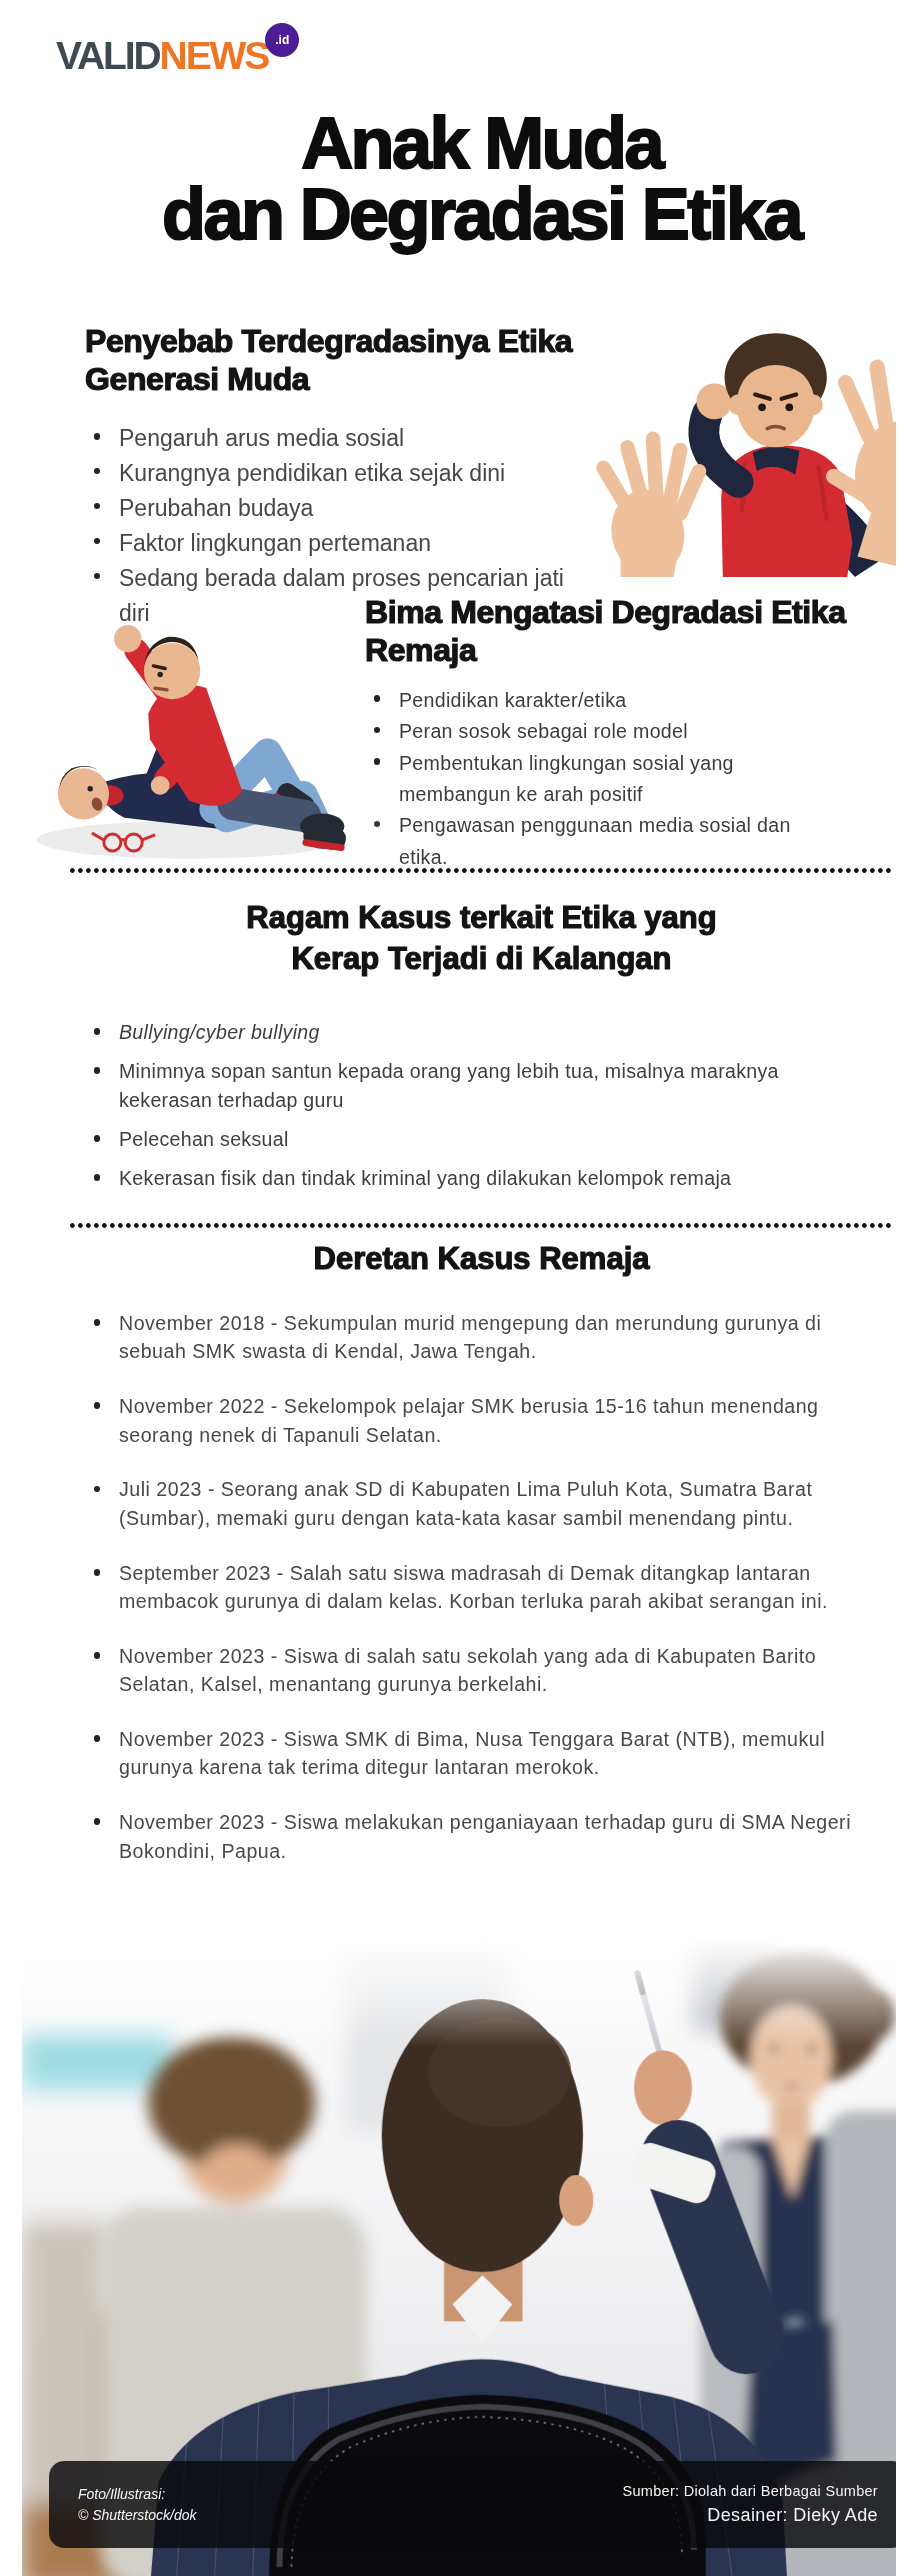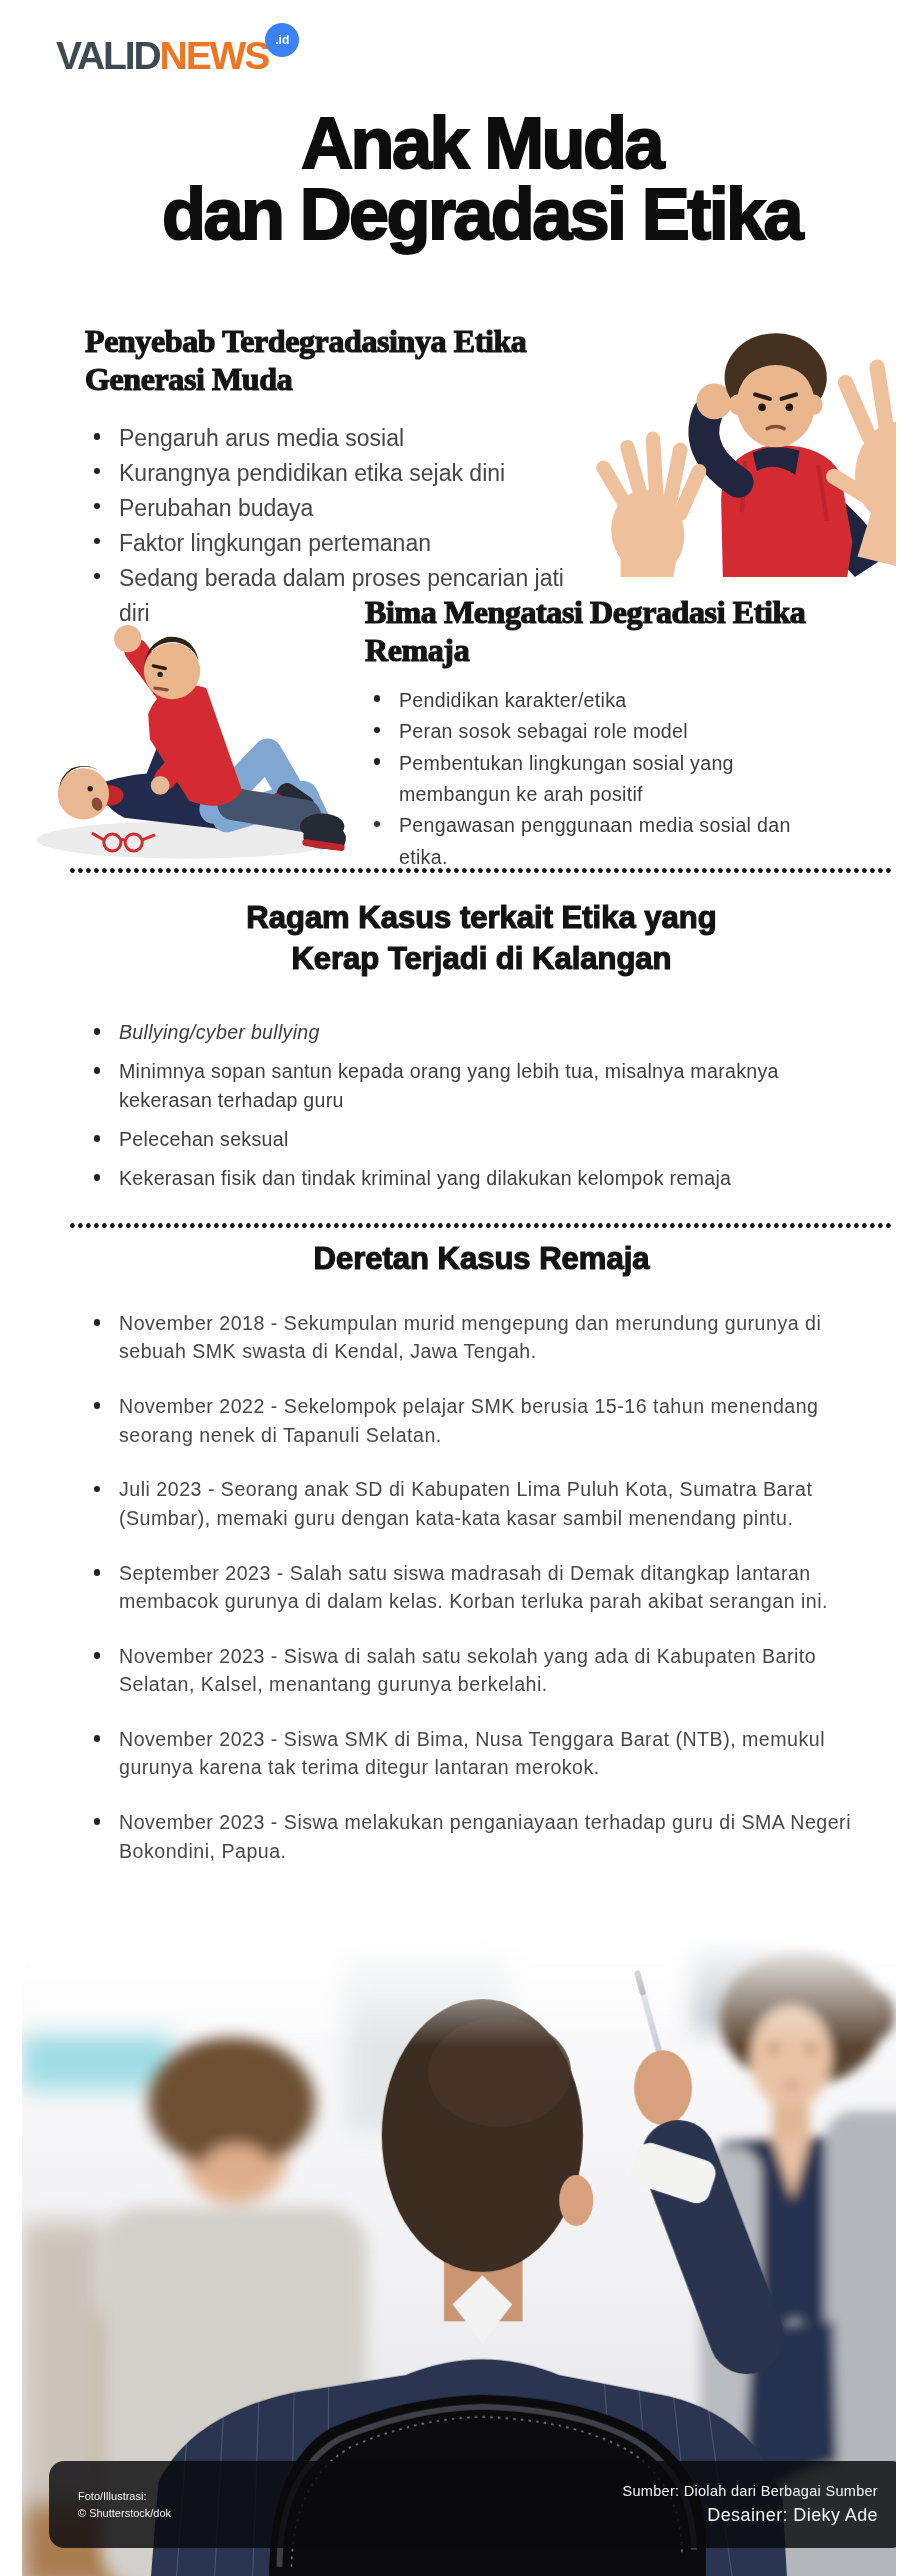--- a/index.html
+++ b/index.html
@@ -7,32 +7,32 @@
   body { font-family:"Liberation Sans","DejaVu Sans",sans-serif; }
   .page { position:relative; width:874px; height:2576px; margin:13px auto;
           background:#ffffff; overflow:hidden; }
 
   
   .logo { position:absolute; left:34px; top:20.5px; display:inline-block;
           font-weight:bold; font-size:39px; letter-spacing:-2.1px; white-space:nowrap; }
   .logo .lv { color:#3e4a52; }
   .logo .ln { color:#ed7523; }
   .logo .badge { position:absolute; right:-31px; top:-10.2px; width:34px; height:34px;
-          border-radius:50%; background:#3b82f6; color:#fff; font-size:12px;
+          border-radius:50%; background:#4c1d95; color:#fff; font-size:12px;
           letter-spacing:0; display:flex; align-items:center; justify-content:center;
           font-weight:bold; }
 
   
   .main-title { position:absolute; left:0; top:95px; width:919px; text-align:center;
           font-size:72px; line-height:0.99; font-weight:bold; color:#0d0d0d;
           letter-spacing:-2.6px; -webkit-text-stroke:2px #0d0d0d; }
 
   
   .sec-heading { font-weight:bold; color:#141414; font-size:32px; line-height:1.2;
-          letter-spacing:-0.4px;font-family:Liberation Serif, serif; -webkit-text-stroke:1.2px #141414; }
+          letter-spacing:-0.4px; -webkit-text-stroke:1.2px #141414; }
   .center-heading { position:absolute; left:0; width:919px; text-align:center;
           font-weight:bold; color:#131313; font-size:31px; line-height:1.32;
           -webkit-text-stroke:1.2px #131313; }
 
   
   ul { list-style:none; }
   li { position:relative; padding-left:34px; }
   li::before { content:""; position:absolute; left:8.5px; top:0.52em; width:6.8px; height:6.8px;
           border-radius:50%; background:#222; }
   li.no-bullet-hidden::before { opacity:0.9; }
@@ -61,21 +61,21 @@
   
   .photo { position:absolute; }
   .fade-top { position:absolute; left:0; top:1923px; width:919px; height:111px;
           background:linear-gradient(#ffffff, rgba(255,255,255,0)); pointer-events:none; }
 
   
   .footer { position:absolute; left:27px; top:2448px; width:858px; height:87px;
           background:rgba(10,10,14,0.82); border-radius:15.3px; color:#f5f5f5;
           display:flex; align-items:center; justify-content:space-between;
           padding:12px 29px; }
-  .footer .fl { font-size:11px; line-height:1.5; }
+  .footer .fl { font-size:14px; line-height:1.5;font-style:italic; }
   .footer .fr { text-align:right; }
   .footer .fr .s1 { font-size:14.5px; letter-spacing:0.3px; }
   .footer .fr .s2 { font-size:18px; margin-top:5.1px; letter-spacing:0.4px; }
 </style>
 </head>
 <body>
 
 <div class="page">
 
   <div class="logo">

